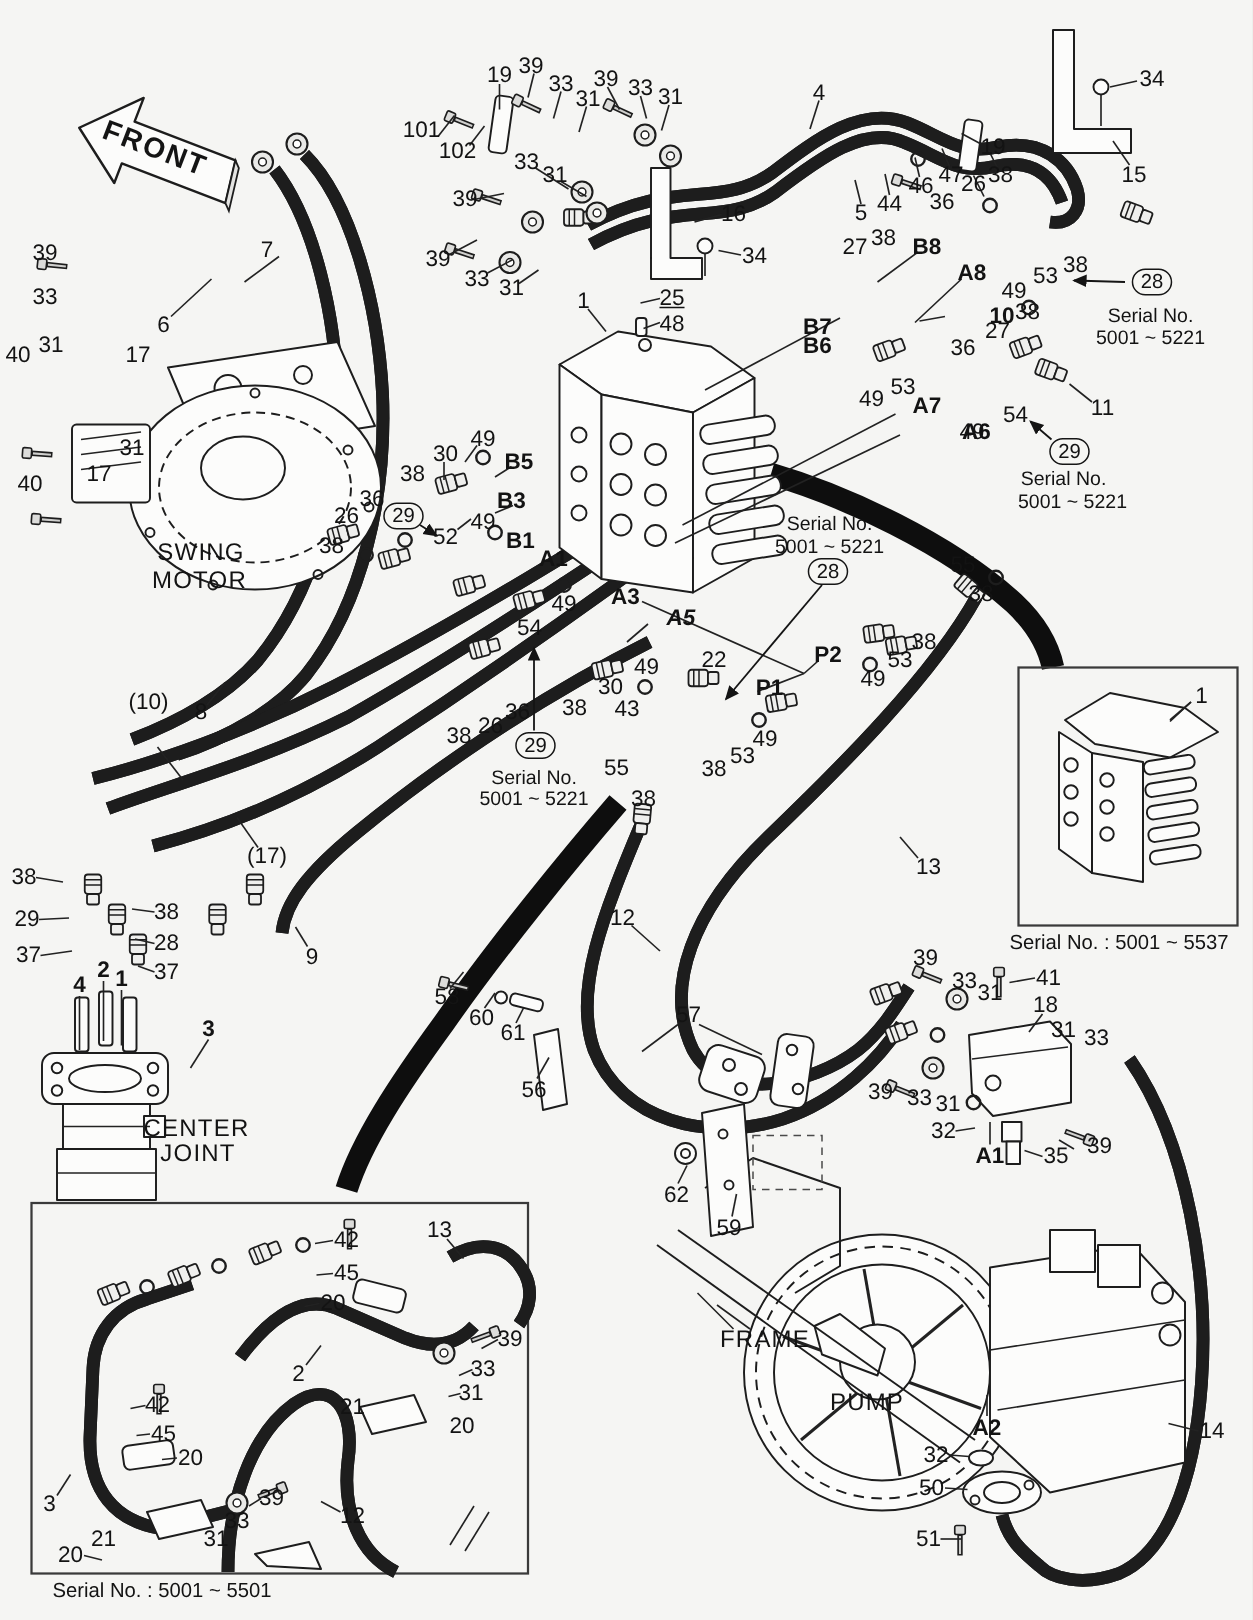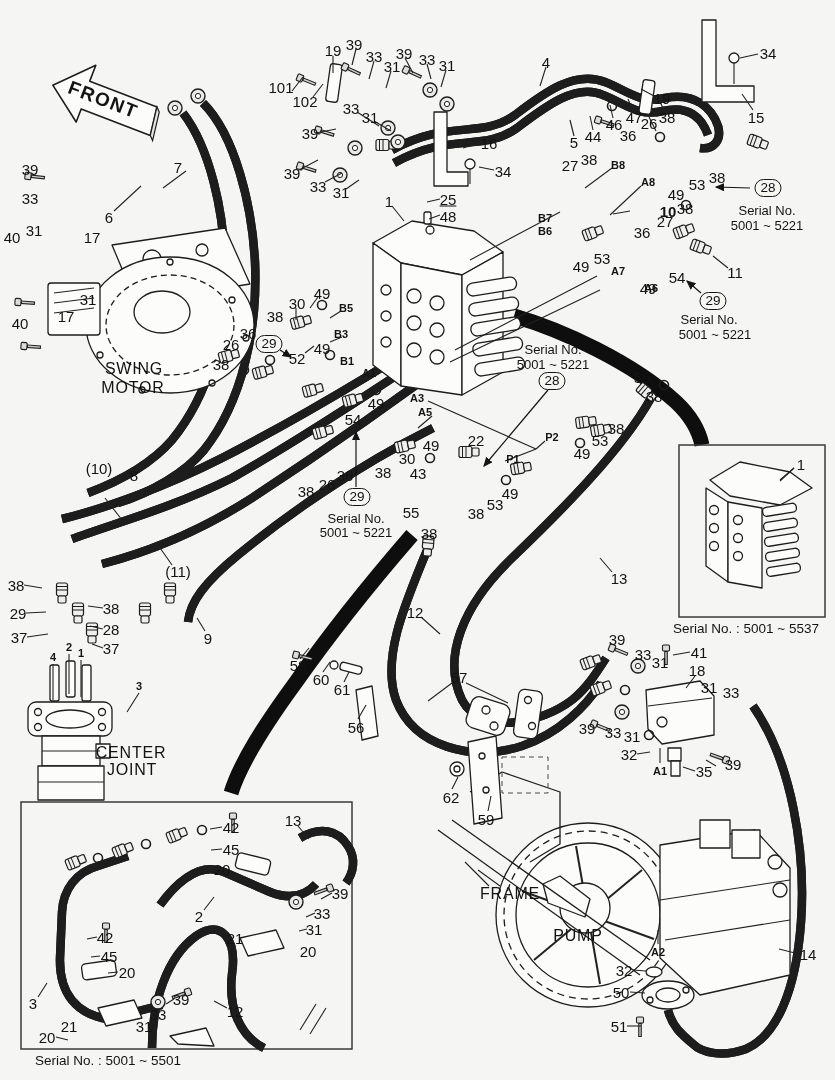--- a/index.html
+++ b/index.html
@@ -2,21 +2,21 @@
 <html><head>
 <meta charset="utf-8">
 <style>
   html,body{margin:0;padding:0;background:#e8e8e6;}
   .stage{position:relative;width:835px;height:1080px;background:#f5f5f3;overflow:hidden;
          font-family:"Liberation Sans",sans-serif;color:#141414;}
   svg{position:absolute;left:0;top:0;}
   #callout-layer{position:absolute;left:0;top:0;width:835px;height:1080px;pointer-events:none;}
   .lbl{position:absolute;transform:translate(-50%,-50%);white-space:nowrap;color:#131313;}
   .st-n{font-size:15px;}
-  .st-b{font-size:11px;font-weight:bold;}
+  .st-b{font-size:15px;font-weight:bold;}
   .st-c{font-size:13.5px;border:1.6px solid #161616;border-radius:999px;padding:0 5px;
         line-height:16px;background:rgba(245,245,243,.92);}
   .st-s{font-size:13px;}
   .st-s2{font-size:13.5px;}
   .st-comp{font-size:16px;letter-spacing:.8px;}
   .front-label{position:absolute;left:103px;top:100px;transform:translate(-50%,-50%) rotate(21deg);
         font-size:19px;font-weight:bold;letter-spacing:1.5px;color:#141414;}
   
   .pt{fill:#fcfcfb;stroke:#1d1d1d;stroke-width:1.3;stroke-linejoin:round;}
   .ptn{fill:none;stroke:#1d1d1d;stroke-width:1.3;stroke-linejoin:round;}
@@ -526,21 +526,21 @@
       <div class="lbl st-n" style="left: 231px; top: 344px;">26</div>
       <div class="lbl st-c" style="left: 269px; top: 344px;">29</div>
       <div class="lbl st-n" style="left: 297px; top: 358px;">52</div>
       <div class="lbl st-n" style="left: 322px; top: 348px;">49</div>
       <div class="lbl st-b" style="left: 347px; top: 361px;">B1</div>
       <div class="lbl st-n" style="left: 221px; top: 364px;">38</div>
       <div class="lbl st-b" style="left: 369px; top: 373px;">A1</div>
       <div class="lbl st-n" style="left: 376px; top: 403px;">49</div>
       <div class="lbl st-b" style="left: 417px; top: 398px;">A3</div>
       <div class="lbl st-n" style="left: 353px; top: 419px;">54</div>
-      <div class="lbl st-b" style="left: 425px; top: 412px;">A5</div>
+      <div class="lbl st-b" style="left: 454px; top: 412px; font-style: italic;">A5</div>
       <div class="lbl st-n" style="left: 407px; top: 458px;">30</div>
       <div class="lbl st-n" style="left: 431px; top: 445px;">49</div>
       <div class="lbl st-n" style="left: 476px; top: 440px;">22</div>
       <div class="lbl st-n" style="left: 418px; top: 473px;">43</div>
       <div class="lbl st-n" style="left: 383px; top: 472px;">38</div>
       <div class="lbl st-n" style="left: 345px; top: 475px;">36</div>
       <div class="lbl st-n" style="left: 327px; top: 484px;">26</div>
       <div class="lbl st-n" style="left: 306px; top: 491px;">38</div>
       <div class="lbl st-c" style="left: 357px; top: 497px;">29</div>
       <div class="lbl st-s" style="left: 356px; top: 518px;">Serial No.</div>
@@ -555,21 +555,21 @@
       <div class="lbl st-c" style="left: 552px; top: 381px;">28</div>
       <div class="lbl st-s" style="left: 553px; top: 349px;">Serial No.</div>
       <div class="lbl st-s" style="left: 553px; top: 364px;">5001 ~ 5221</div>
       <div class="lbl st-n" style="left: 642px; top: 377px;">55</div>
       <div class="lbl st-n" style="left: 654px; top: 396px;">38</div>
       <div class="lbl st-n" style="left: 582px; top: 453px;">49</div>
       <div class="lbl st-n" style="left: 600px; top: 440px;">53</div>
       <div class="lbl st-n" style="left: 616px; top: 428px;">38</div>
       <div class="lbl st-n" style="left: 134px; top: 475px;">8</div>
       <div class="lbl st-n" style="left: 99px; top: 468px;">(10)</div>
-      <div class="lbl st-n" style="left: 178px; top: 571px;">(11)</div>
+      <div class="lbl st-n" style="left: 178px; top: 571px;">(17)</div>
       <div class="lbl st-n" style="left: 208px; top: 638px;">9</div>
       <div class="lbl st-n" style="left: 16px; top: 585px;">38</div>
       <div class="lbl st-n" style="left: 18px; top: 613px;">29</div>
       <div class="lbl st-n" style="left: 19px; top: 637px;">37</div>
       <div class="lbl st-n" style="left: 111px; top: 608px;">38</div>
       <div class="lbl st-n" style="left: 111px; top: 629px;">28</div>
       <div class="lbl st-n" style="left: 111px; top: 648px;">37</div>
       <div class="lbl st-b" style="left: 53px; top: 657px;">4</div>
       <div class="lbl st-b" style="left: 69px; top: 647px;">2</div>
       <div class="lbl st-b" style="left: 81px; top: 653px;">1</div>

